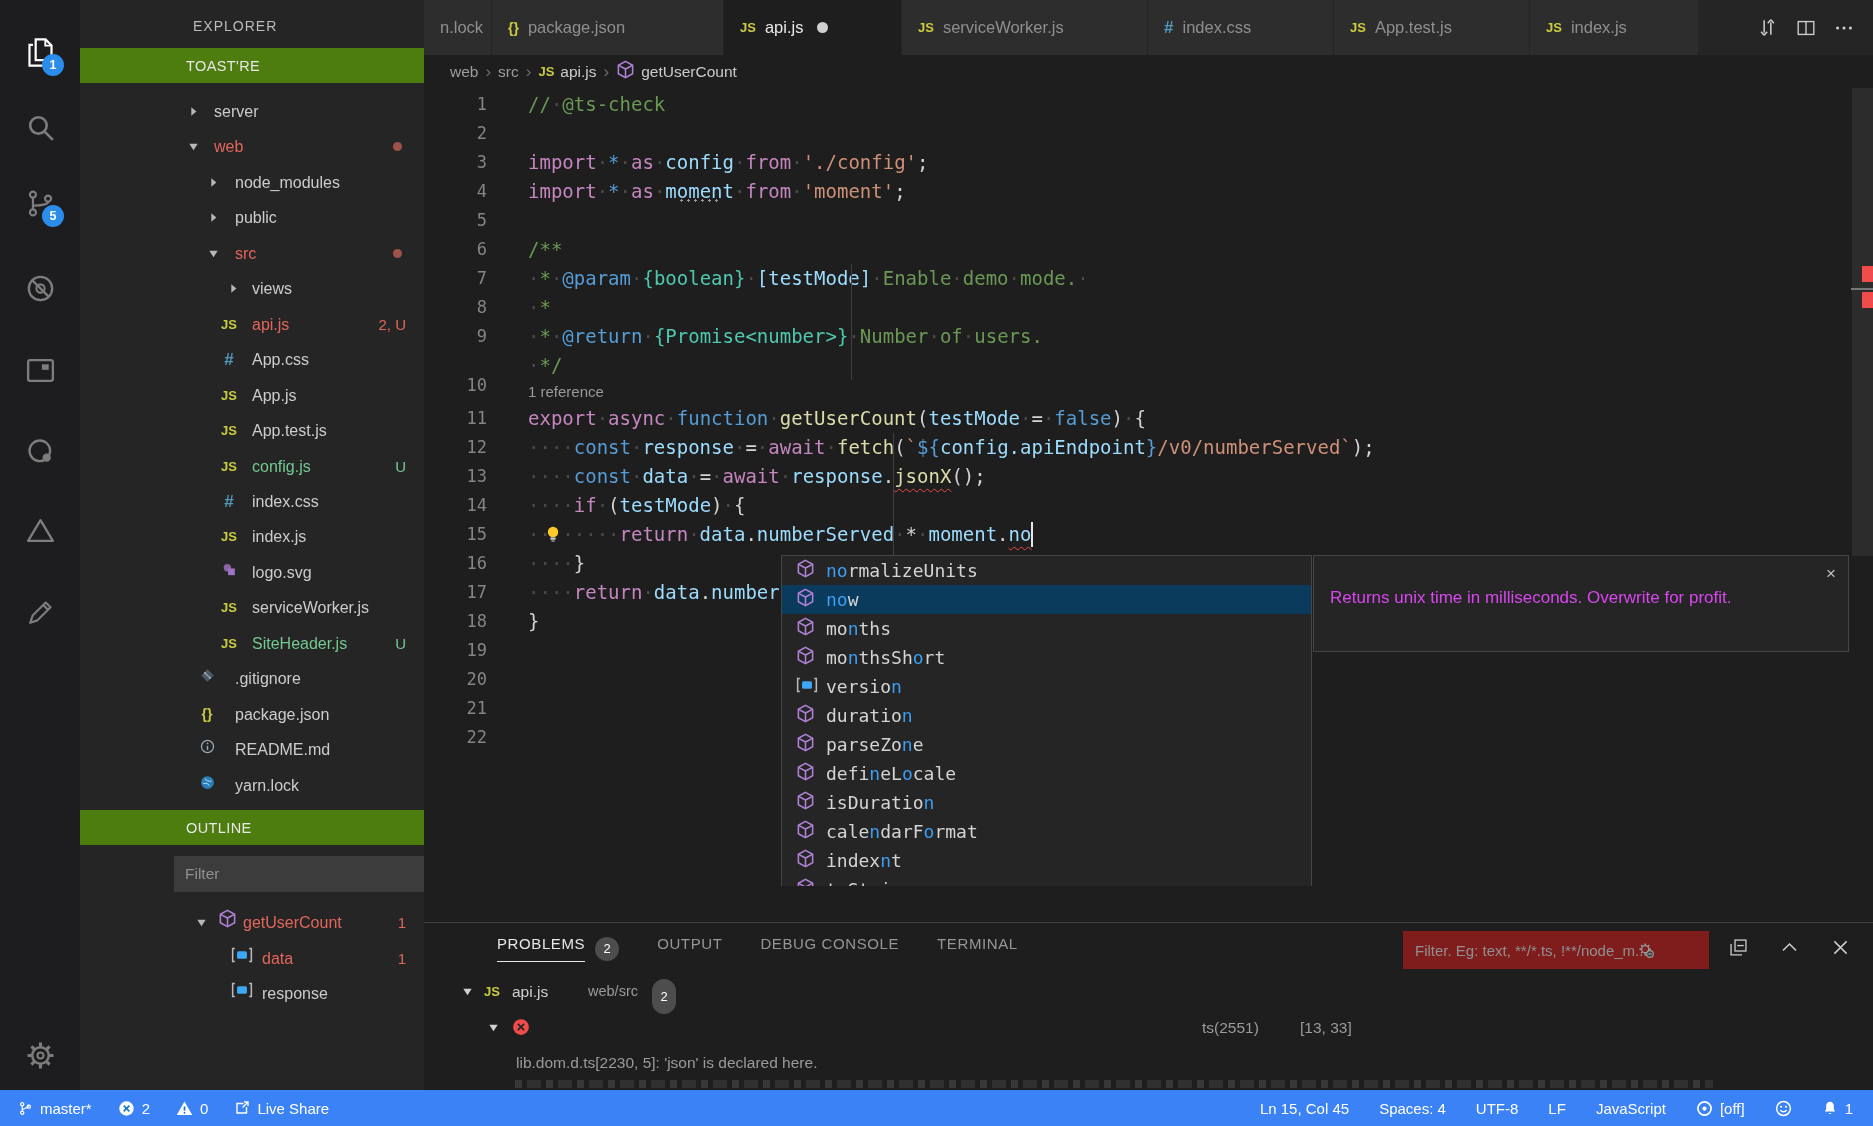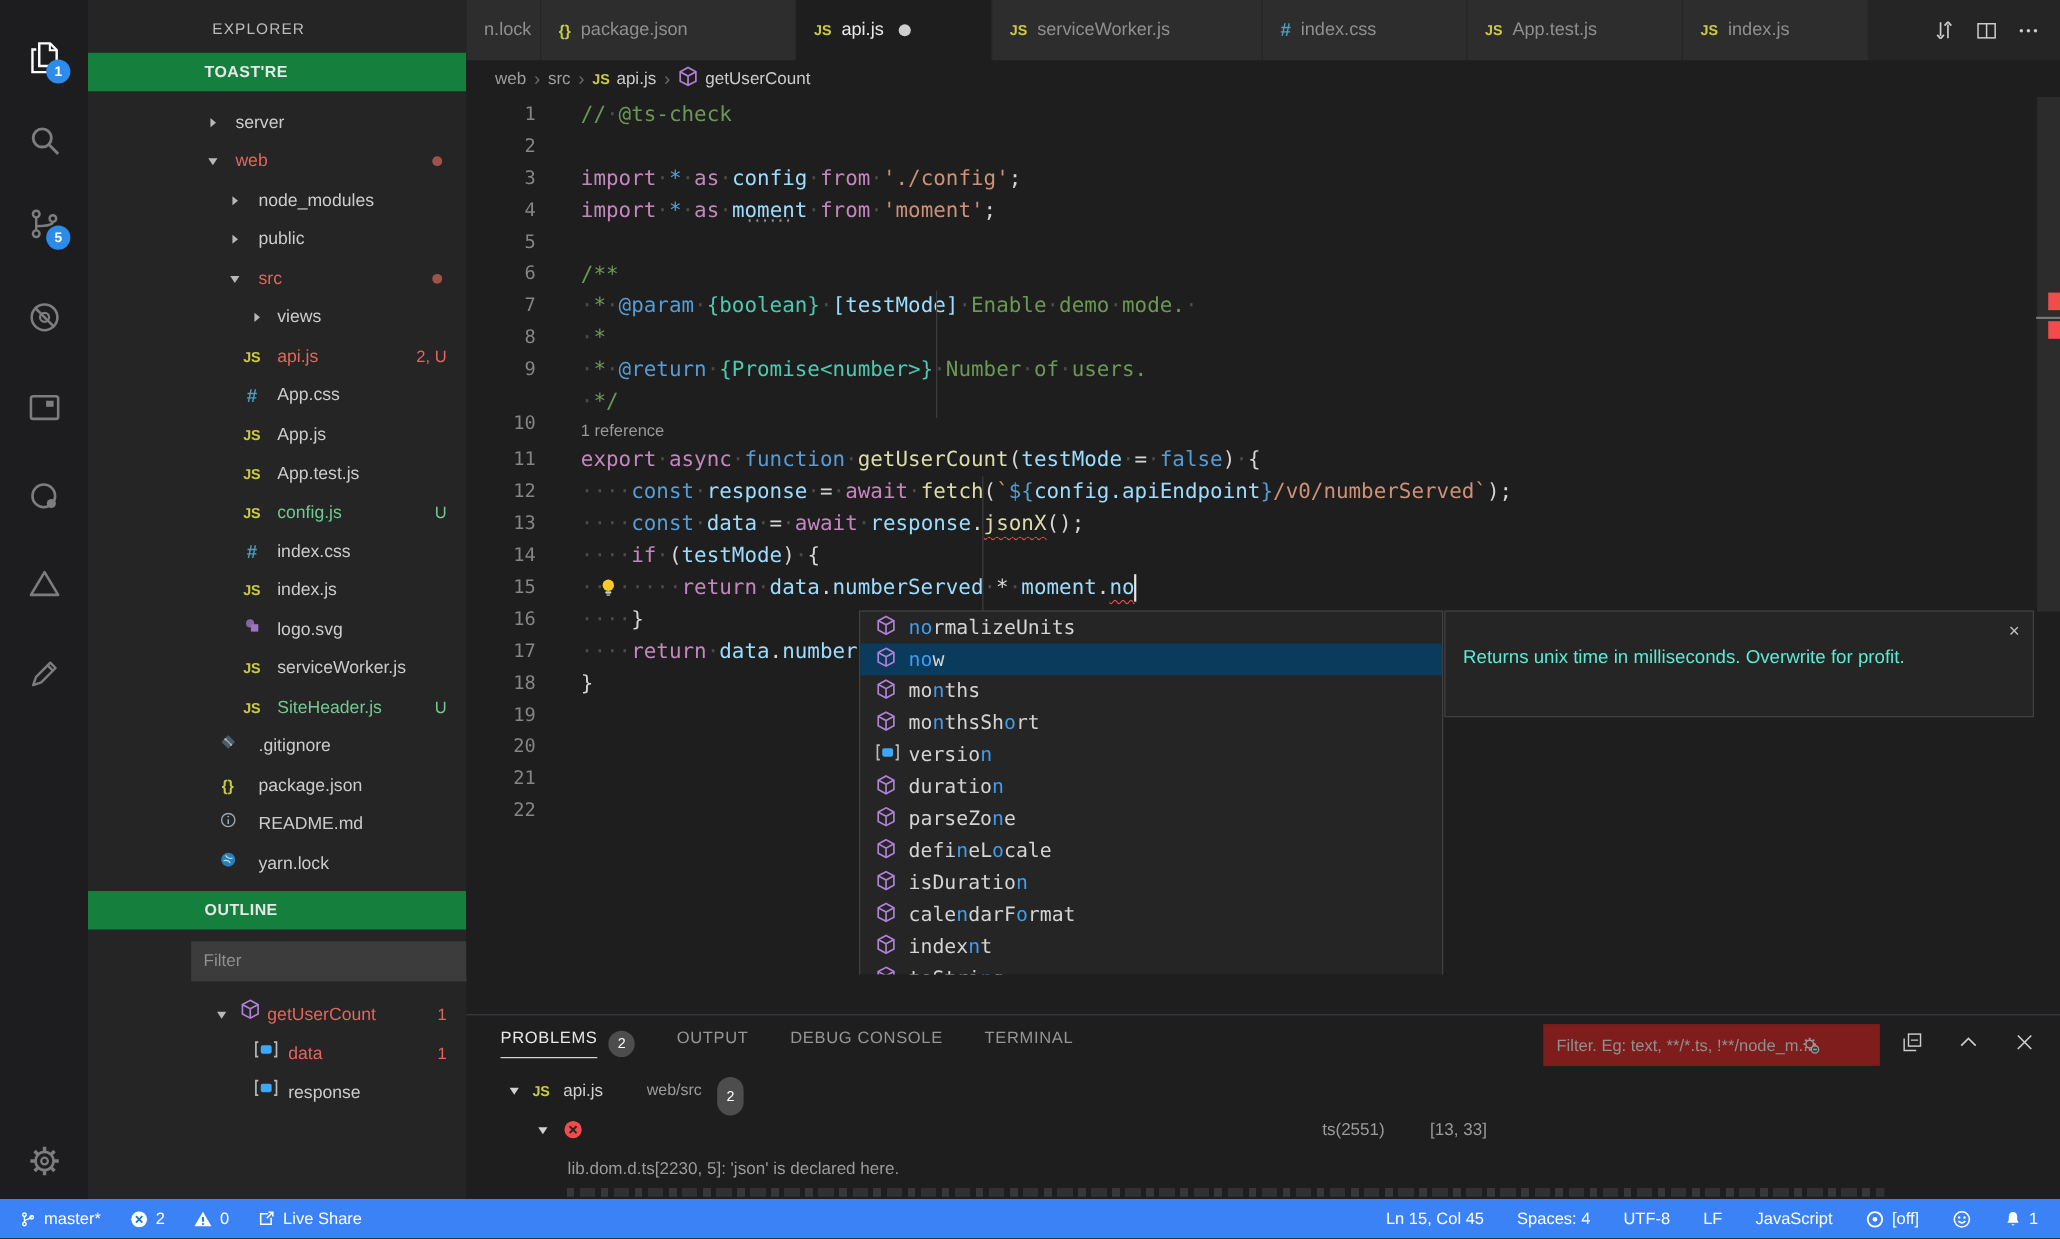--- a/index.html
+++ b/index.html
@@ -19,21 +19,21 @@
   #statusbar{position:absolute;left:0;right:0;top:1090px;height:36px;display:flex;align-items:center;justify-content:space-between;color:#fff;font-size:15px;}
 
   
   .ab-item{position:absolute;left:0;width:80px;height:48px;display:flex;align-items:center;justify-content:center;color:#7d7d7d;cursor:pointer;}
   .ab-item.active{color:#ffffff;}
   .ab-item svg{width:33px;height:33px;}
   .ab-badge{position:absolute;right:16px;bottom:0px;width:22px;height:22px;border-radius:50%;color:#fff;font-size:12.5px;line-height:22px;text-align:center;font-weight:bold;}
 
   
   .side-title{position:absolute;left:113px;top:18px;font-size:14px;letter-spacing:1px;color:#bcbcbc;}
-  .section-head{position:absolute;left:0;width:100%;height:35px;background:#15803d;display:flex;align-items:center;color:#e7e7e7;font-weight:bold;font-size:14.5px;letter-spacing:.4px;}
+  .section-head{position:absolute;left:0;width:100%;height:35px;background:#4d7c0f;display:flex;align-items:center;color:#e7e7e7;font-weight:normal;font-size:14.5px;letter-spacing:.4px;}
   .section-head .tw{position:absolute;left:88px;}
   .section-head .lbl{position:absolute;left:106px;}
   .srow{position:absolute;left:0;width:100%;height:35px;}
   .srow span{position:absolute;top:0;height:35px;line-height:35px;}
   .srow .lbl{font-size:16px;color:#cccccc;white-space:nowrap;}
   .srow .tw{display:flex;align-items:center;height:35px;color:#b8b8b8;}
   .srow .fic{display:flex;align-items:center;justify-content:center;width:20px;height:35px;}
   .srow .bdg{position:absolute;right:18px;font-size:15px;}
   .srow .dot{position:absolute;right:22px;top:13px;width:9px;height:9px;border-radius:50%;}
   .ficon-js{color:#cbcb41;font-weight:bold;font-size:13px;font-family:"Liberation Sans",sans-serif;}
@@ -68,28 +68,28 @@
   #scroll-slider{position:absolute;background:rgba(121,121,121,.16);}
 
   
   #suggest{position:absolute;background:#252526;border:1px solid #454545;box-sizing:border-box;z-index:5;}
   .sg-row{height:29px;display:flex;align-items:center;font-family:"DejaVu Sans Mono",monospace;font-size:18px;color:#d4d4d4;cursor:pointer;padding-left:14px;}
   .sg-row.sel{background:#0a3a5c;}
   .sg-row .sic{width:30px;display:flex;align-items:center;}
   .sg-row .m{color:#3b9ef3;}
   #docs{position:absolute;background:#252526;border:1px solid #454545;box-sizing:border-box;z-index:5;padding:12px 16px;}
   #docs .sig{font-family:"DejaVu Sans Mono",monospace;font-size:17px;color:#c8c8c8;}
-  #docs .desc{font-size:17px;color:#5eead4;margin-top:20px;}
+  #docs .desc{font-size:17px;color:#d946ef;margin-top:20px;}
   #docs-close{position:absolute;right:12px;top:8px;color:#c0c0c0;font-size:17px;cursor:pointer;}
 
   
   .ptab{display:flex;align-items:center;color:#969696;font-size:15px;letter-spacing:.6px;cursor:pointer;}
   .ptab .t{padding-bottom:9px;border-bottom:1.5px solid transparent;}
   .ptab.active{color:#e7e7e7;}
-  .ptab.active .t{border-bottom-color:#e7e7e7;}
+  .ptab.active .t{border-bottom-color:#e7e7e7;margin-left:42px;}
   .pbadge{display:inline-block;min-width:24px;height:24px;border-radius:12px;background:#4d4d4d;color:#ffffff;font-size:13px;line-height:24px;text-align:center;margin-left:10px;letter-spacing:0;}
   #panel-tabs{position:absolute;left:31px;top:12px;display:flex;gap:38px;}
   #panel-filter{position:absolute;left:938px;top:8px;width:306px;height:38px;background:#7f1d1d;border:none;box-sizing:border-box;color:#bbbbbb;font-size:15px;padding:0 34px 0 12px;outline:none;margin-left:41px;}
   #panel-filter-icon{position:absolute;left:1212px;top:17px;}
   #panel-actions{position:absolute;right:22px;top:14px;display:flex;gap:30px;align-items:center;}
   #panel-actions span{cursor:pointer;display:flex;}
   .prow{position:absolute;left:0;width:100%;height:35px;color:#d0d0d0;font-size:15.5px;}
   .prow span{position:absolute;height:35px;line-height:35px;white-space:nowrap;}
   .prow .dim{color:#9b9b9b;}
   .prow .icn{display:flex;align-items:center;height:35px;}

